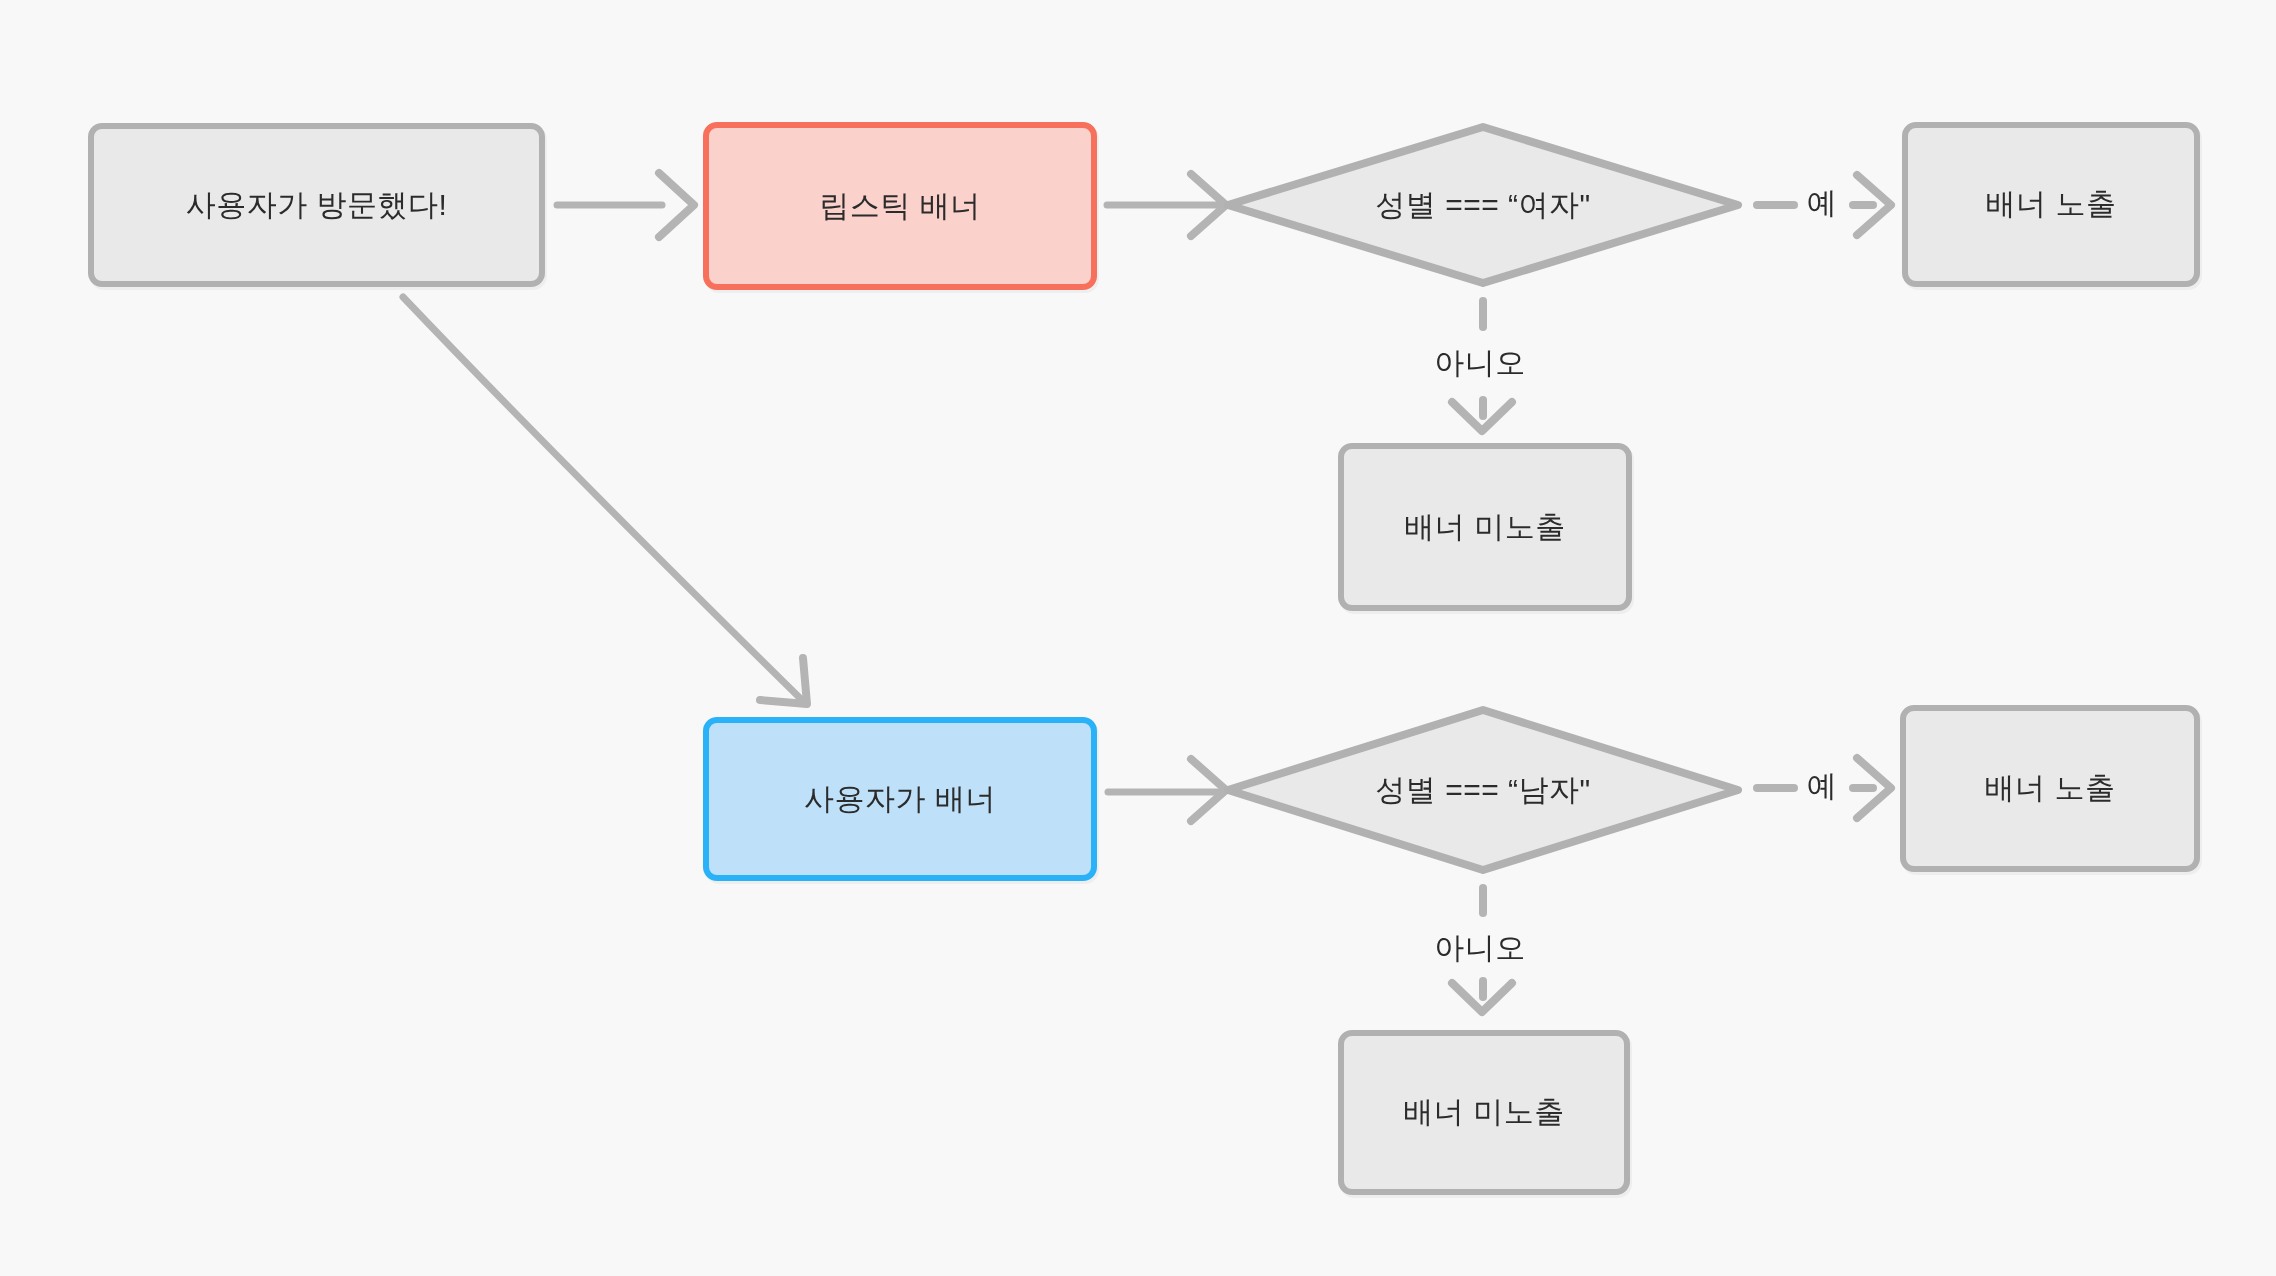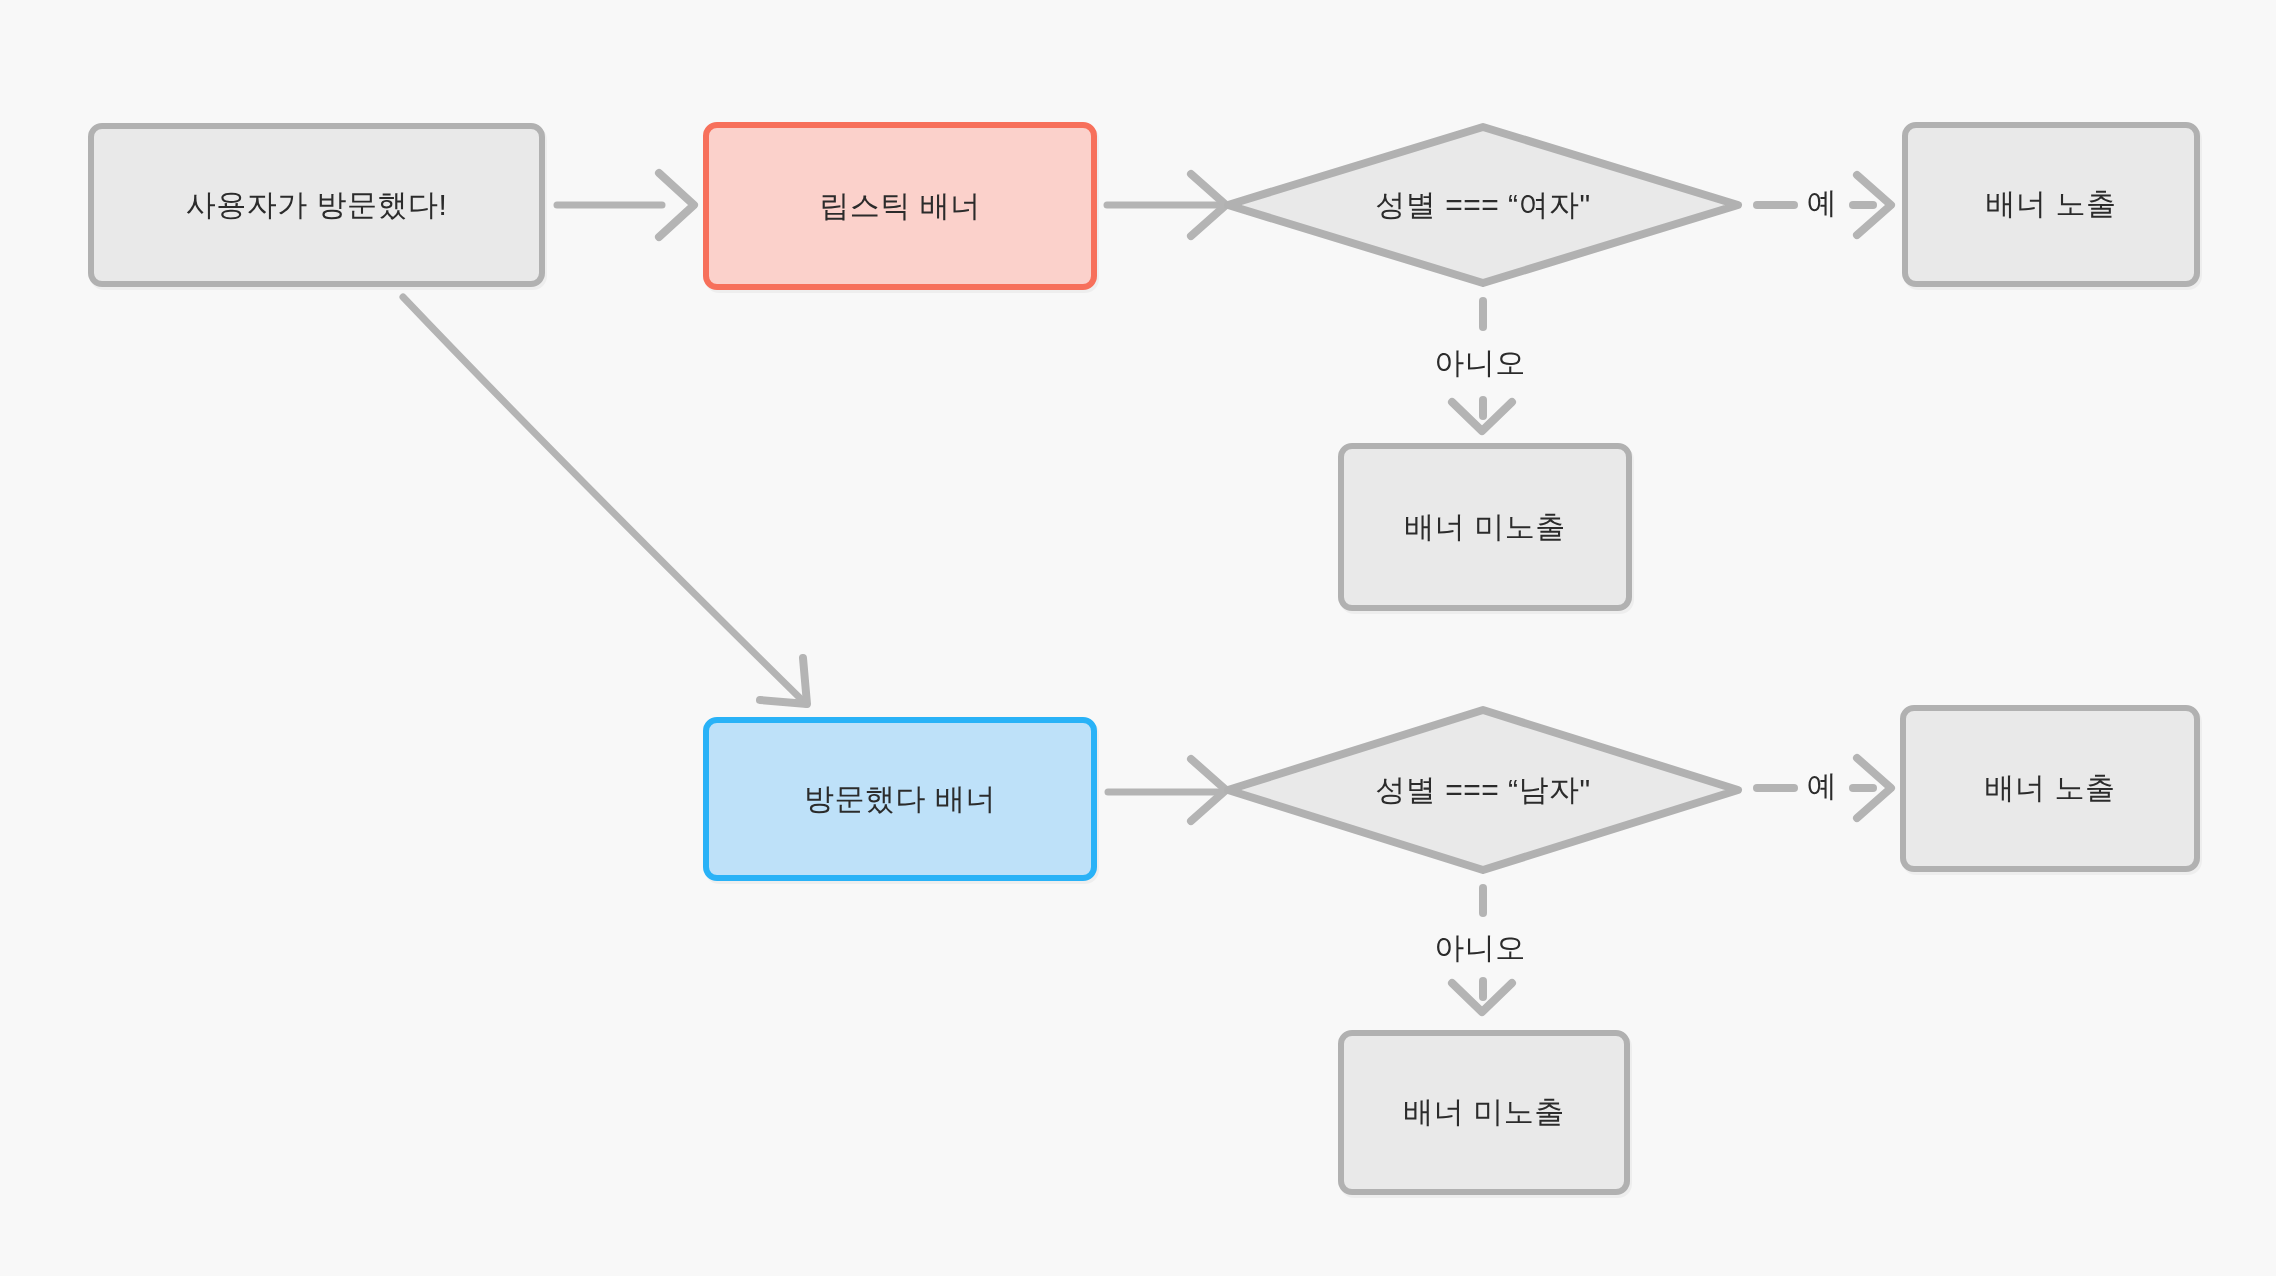--- a/index.html
+++ b/index.html
@@ -93,21 +93,21 @@
 
   <div class="node" style="left:1902px;top:122px;width:298px;height:165px;">
     <span>배너 노출</span>
   </div>
 
   <div class="node" style="left:1338px;top:443px;width:294px;height:168px;">
     <span>배너 미노출</span>
   </div>
 
   <div class="node blue" style="left:703px;top:717px;width:394px;height:164px;">
-    <span>방문했다 배너</span>
+    <span>사용자가 배너</span>
   </div>
 
   <div class="node" style="left:1900px;top:705px;width:300px;height:167px;">
     <span>배너 노출</span>
   </div>
 
   <div class="node" style="left:1338px;top:1030px;width:292px;height:165px;">
     <span>배너 미노출</span>
   </div>
 

